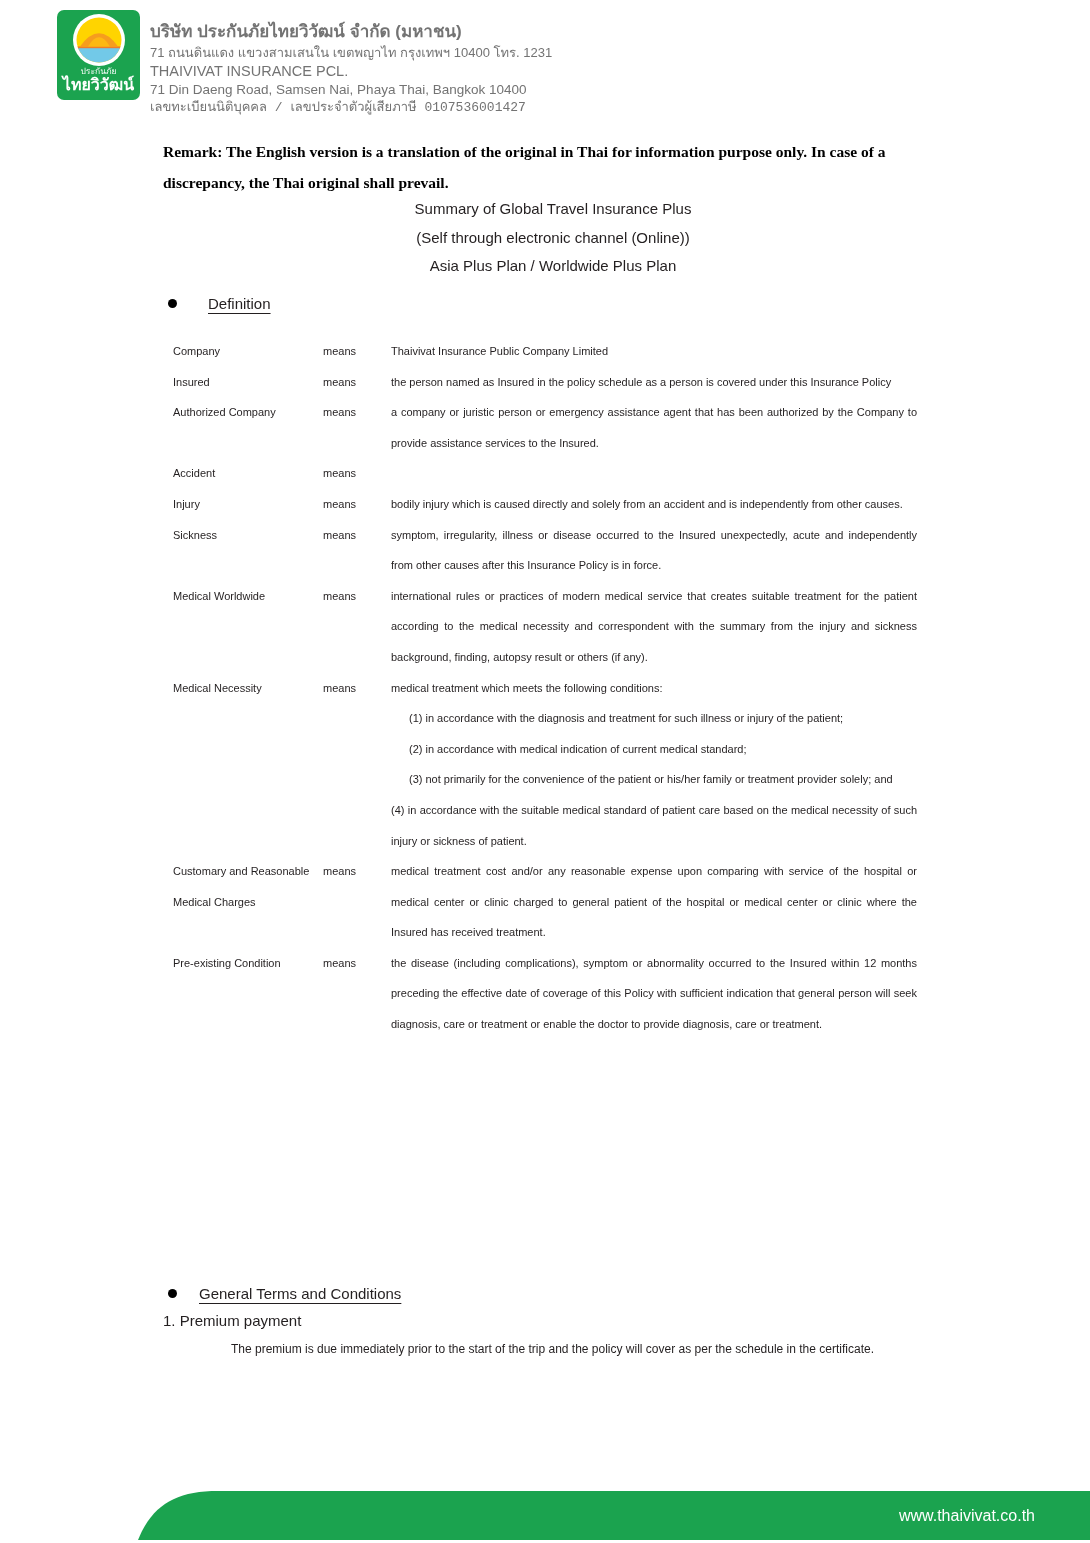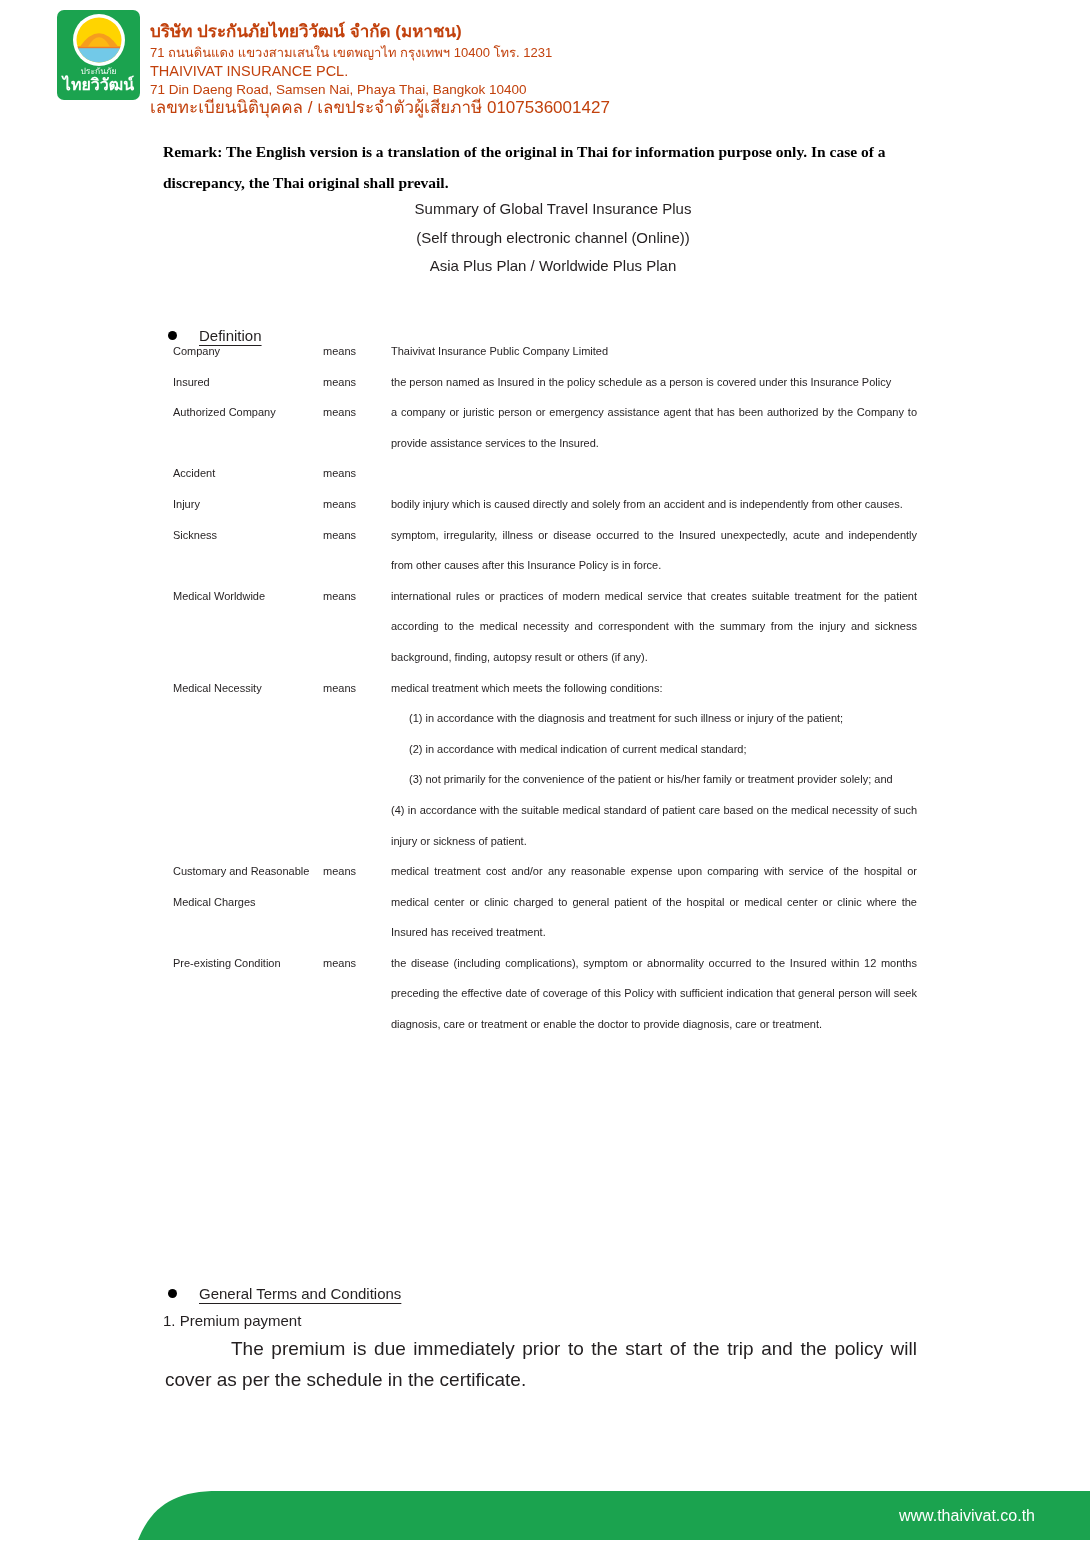--- a/index.html
+++ b/index.html
@@ -15,63 +15,63 @@
   }
   .emblem { position:absolute; top:4px; left:50%; transform:translateX(-50%); }
   .logo-sub {
     position:absolute; top:56px; left:0; width:100%; text-align:center;
     font-size:8.5px; color:#ffffff; line-height:10px;
   }
   .logo-name {
     position:absolute; top:65px; left:0; width:100%; text-align:center;
     font-size:16px; font-weight:bold; color:#ffffff; line-height:20px;
   }
-  .company-block { position:absolute; left:150px; top:20px; color:#c2410c; }
+  .company-block { position:absolute; left:150px; top:20px; color:#737373; }
   .co-th  { font-size:17px; font-weight:bold; line-height:23px; }
   .addr-th{ font-size:13px; line-height:19px; }
   .co-en  { font-size:14.5px; font-weight:normal; line-height:19px; }
   .addr-en{ font-size:13.5px; line-height:18px; }
-  .reg    { font-size:17px; line-height:18px; }
+  .reg    { font-size:13px; line-height:18px;font-family:Liberation Mono, monospace; }
 
   
   .remark {
     position:absolute; left:163px; top:137px; width:772px;
     font-family:"Liberation Serif", serif; font-weight:bold;
     font-size:15.5px; line-height:30.5px; color:#000000;
   }
 
   
   .titles {
     position:absolute; left:8px; top:195px; width:100%; text-align:center;
     font-size:15px; line-height:28.5px; color:#231f20;
   }
 
   
   .section-heading { position:absolute; left:168px; display:flex; align-items:center; height:30px; }
-  .section-heading.def   { top:320px; }
+  .section-heading.def   { top:288px;gap:9px; }
   .section-heading.terms { top:1278px; }
   .bullet { width:9px; height:9px; border-radius:50%; background:#000; margin-right:22px; flex:none; }
   .heading-text { font-size:15px; text-decoration:underline; text-underline-offset:4px; }
 
   
   .def-list { position:absolute; left:0; top:336px; width:100%; font-size:11px; line-height:30.6px; }
   .def-row { display:flex; align-items:flex-start; padding:0 173px; }
   .def-term  { width:150px; flex:none; }
   .def-means { width:68px;  flex:none; }
   .def-value { flex:1; }
   .def-para  { text-align:justify; }
   .def-para.indent1 { text-indent:18px; }
 
   
   .terms-item {
     position:absolute; left:163px; top:1306px; font-size:15px; line-height:30.6px;
   }
   .terms-para {
     position:absolute; left:165px; top:1334px; width:752px;
-    font-size:19px; line-height:30.6px; text-align:justify; text-indent:66px;
+    font-size:12px; line-height:30.6px; text-align:justify; text-indent:66px;
   }
 
   
   .footer { position:absolute; left:0; bottom:0; width:1090px; height:52px; }
   .footer svg { position:absolute; left:0; top:0; }
   .footer-url {
     position:absolute; right:55px; top:15px; color:#ffffff; font-size:16px; line-height:20px;
   }
 </style>
 </head>

